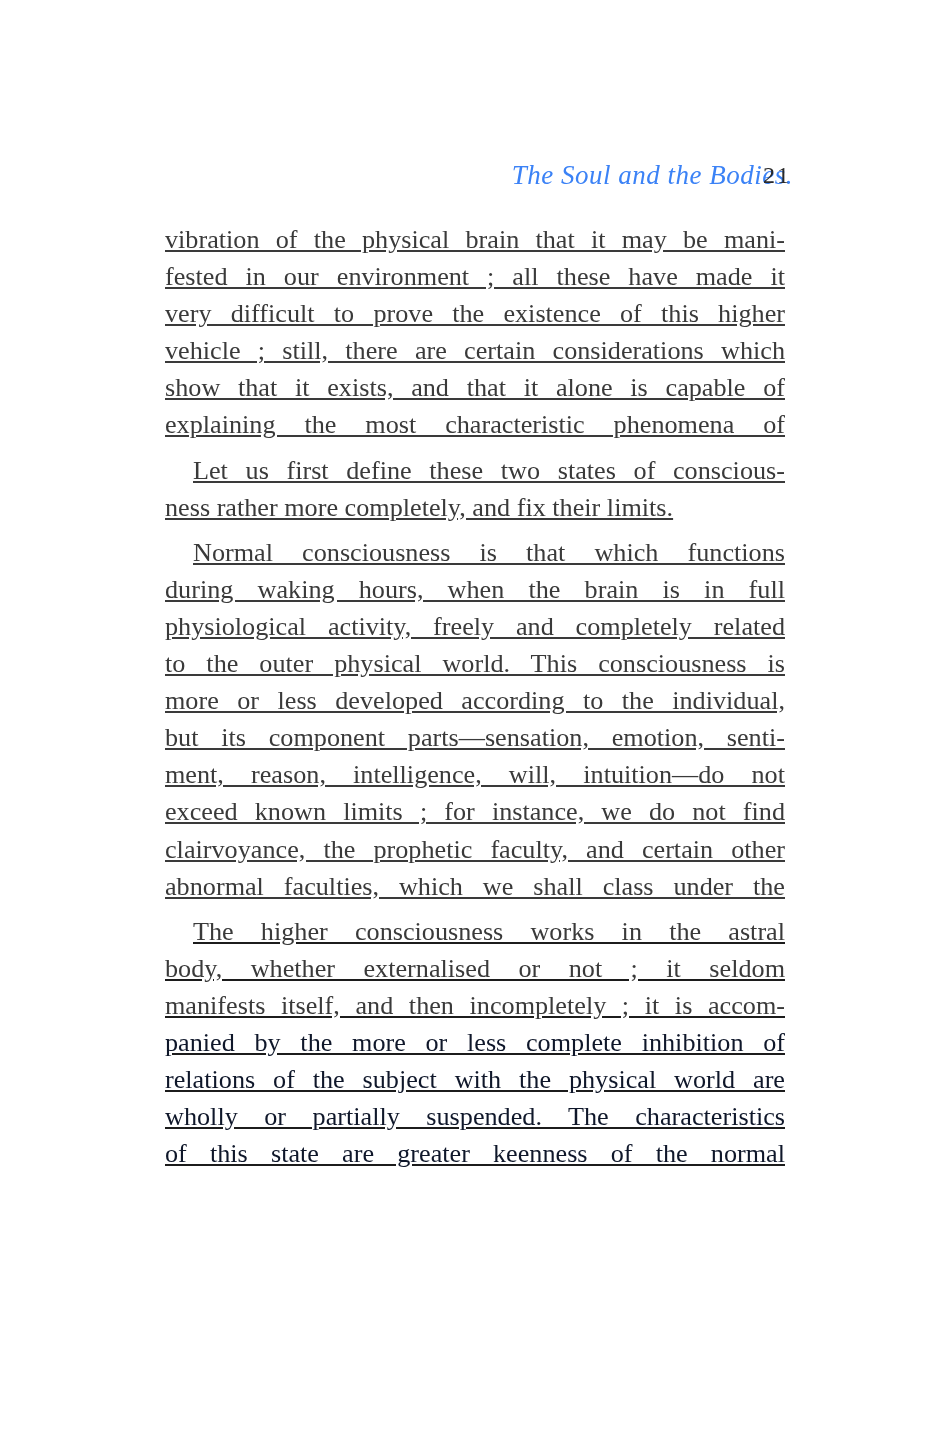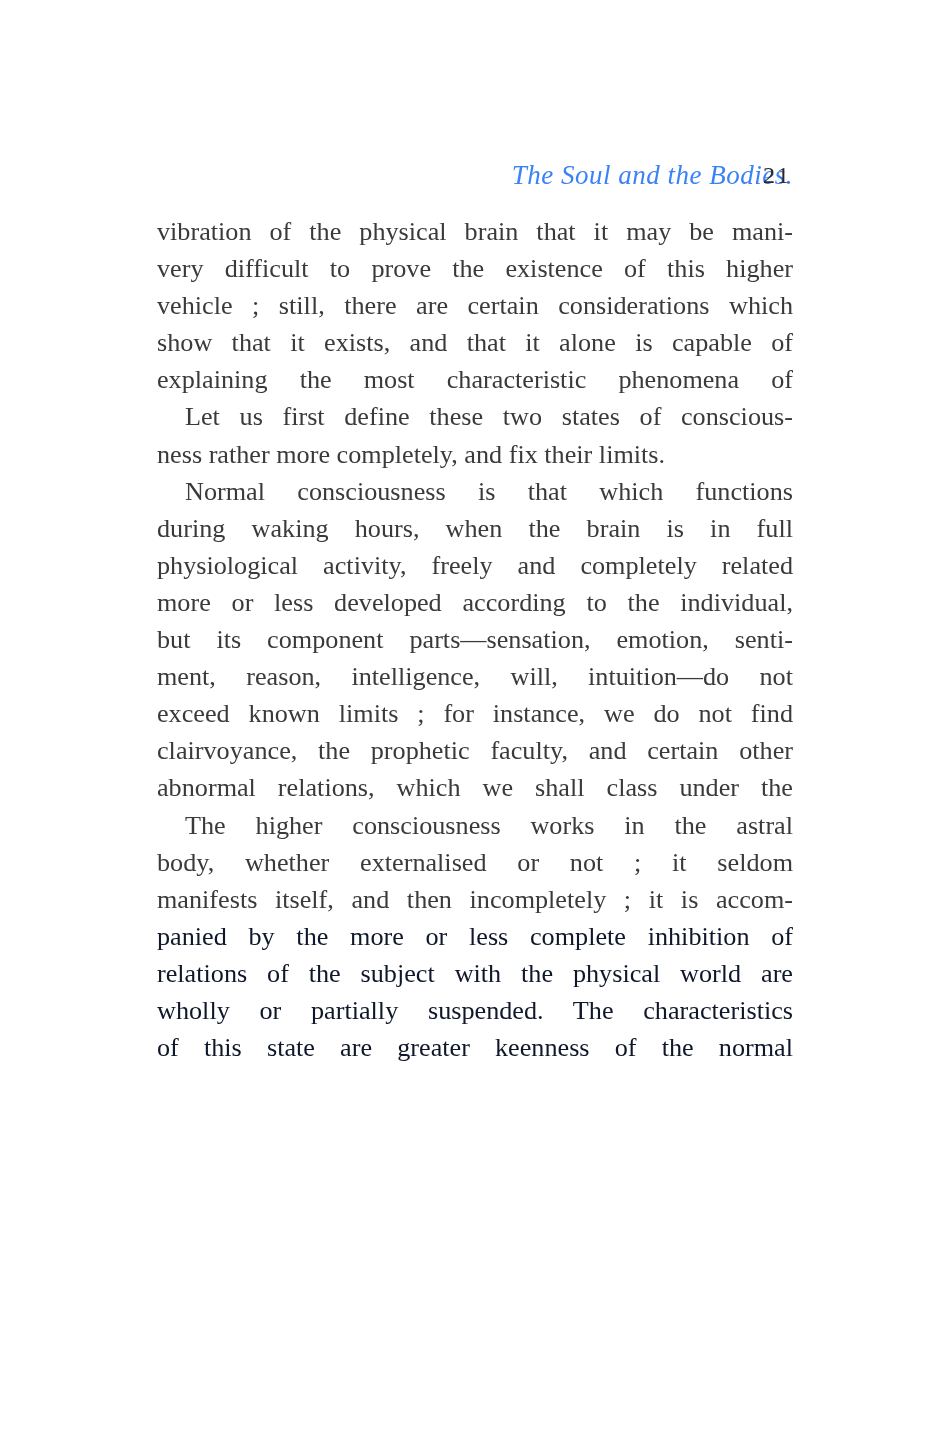--- a/index.html
+++ b/index.html
@@ -8,57 +8,59 @@
   .header { position: absolute; top: 160px; left: 157px; width: 636px; height: 36px;
             font-family: "Liberation Serif", "DejaVu Serif", serif; color: #222; }
   .running-title { position: absolute; left: 8px; right: 0; top: 0; text-align: right;
             font-style: italic; font-size: 27px; letter-spacing: 0.5px; padding-left: 40px; color: #3b82f6; }
   .page-number { position: absolute; right: 2px; top: 2px; font-size: 24px; letter-spacing: 2px; color: #2a2a2a; }
   .body { position: absolute; top: 213px; left: 157px; width: 636px;
           font-family: "Liberation Serif", "DejaVu Serif", serif; font-size: 26.2px; color: #1c1c1c; }
   .line { height: 37.1px; line-height: 37.1px; white-space: nowrap; text-align: justify; text-align-last: justify; }
   .line.last { text-align-last: left; }
   .line.indent { padding-left: 28px; }
-  .para { margin: 0; }
+  .para { margin: 8px; text-decoration: underline; }
   .light { color: #3a3a3a; }
   .dark { color: #0f172a; }
 </style>
 </head>
 <body>
 
 <div class="page">
   <div class="header">
     <div class="running-title">The Soul and the Bodies.</div>
     <div class="page-number">21</div>
   </div>
 
   <div class="body">
     <div class="para light">
       <div class="line">vibration of the physical brain that it may be mani-</div>
+      <div class="line">fested in our environment ; all these have made it</div>
       <div class="line">very difficult to prove the existence of this higher</div>
       <div class="line">vehicle ; still, there are certain considerations which</div>
       <div class="line">show that it exists, and that it alone is capable of</div>
       <div class="line">explaining the most characteristic phenomena of</div>
     </div>
 
     <div class="para light">
       <div class="line indent">Let us first define these two states of conscious-</div>
       <div class="line last">ness rather more completely, and fix their limits.</div>
     </div>
 
     <div class="para light">
       <div class="line indent">Normal consciousness is that which functions</div>
       <div class="line">during waking hours, when the brain is in full</div>
       <div class="line">physiological activity, freely and completely related</div>
+      <div class="line">to the outer physical world.  This consciousness is</div>
       <div class="line">more or less developed according to the individual,</div>
       <div class="line">but its component parts—sensation, emotion, senti-</div>
       <div class="line">ment, reason, intelligence, will, intuition—do not</div>
       <div class="line">exceed known limits ; for instance, we do not find</div>
       <div class="line">clairvoyance, the prophetic faculty, and certain other</div>
-      <div class="line">abnormal relations, which we shall class under the</div>
+      <div class="line">abnormal faculties, which we shall class under the</div>
     </div>
 
     <div class="para">
       <div class="line indent light">The higher consciousness works in the astral</div>
       <div class="line light">body, whether externalised or not ; it seldom</div>
       <div class="line light">manifests itself, and then incompletely ; it is accom-</div>
       <div class="line dark">panied by the more or less complete inhibition of</div>
       <div class="line dark">relations of the subject with the physical world are</div>
       <div class="line dark">wholly or partially suspended.  The characteristics</div>
       <div class="line dark">of this state are greater keenness of the normal</div>

